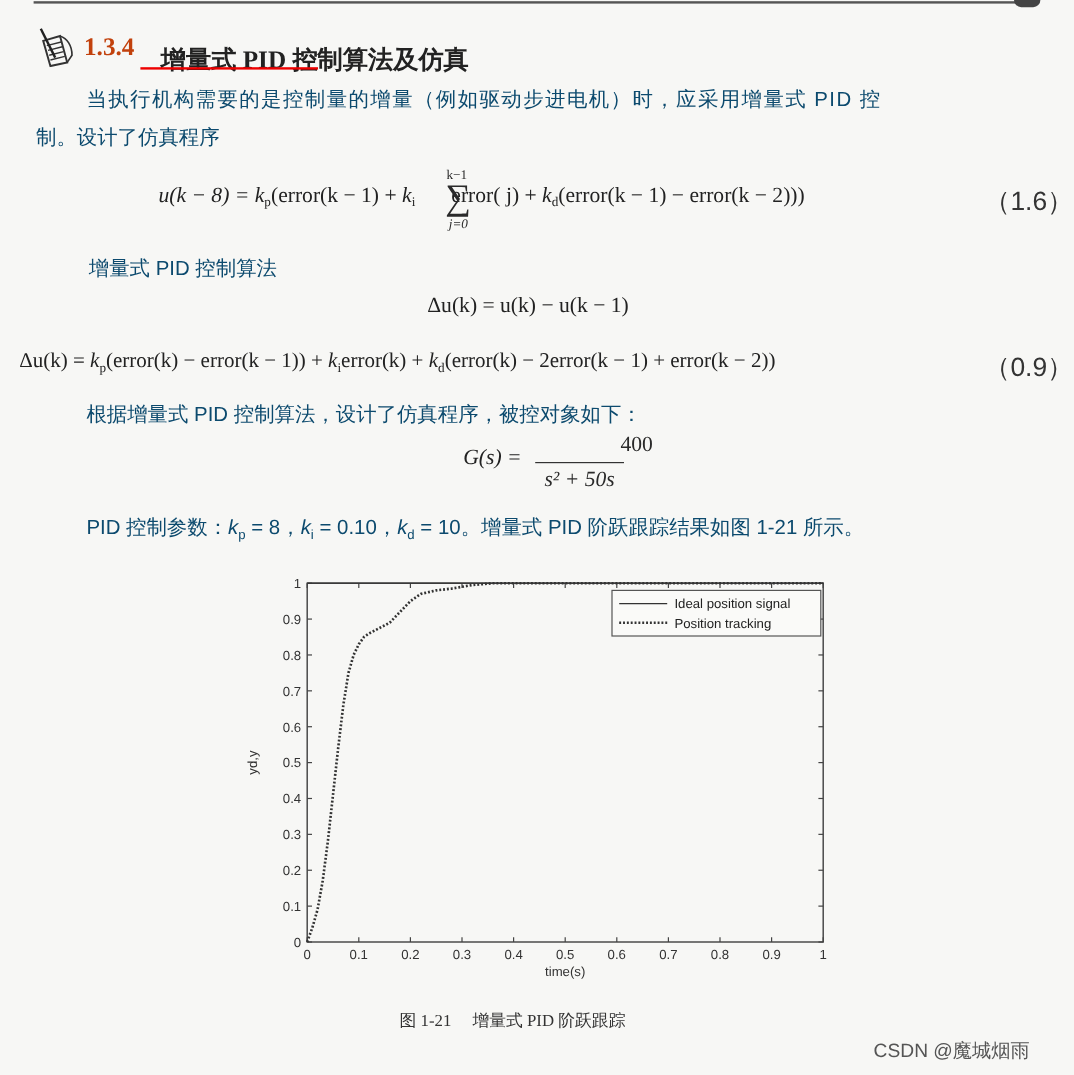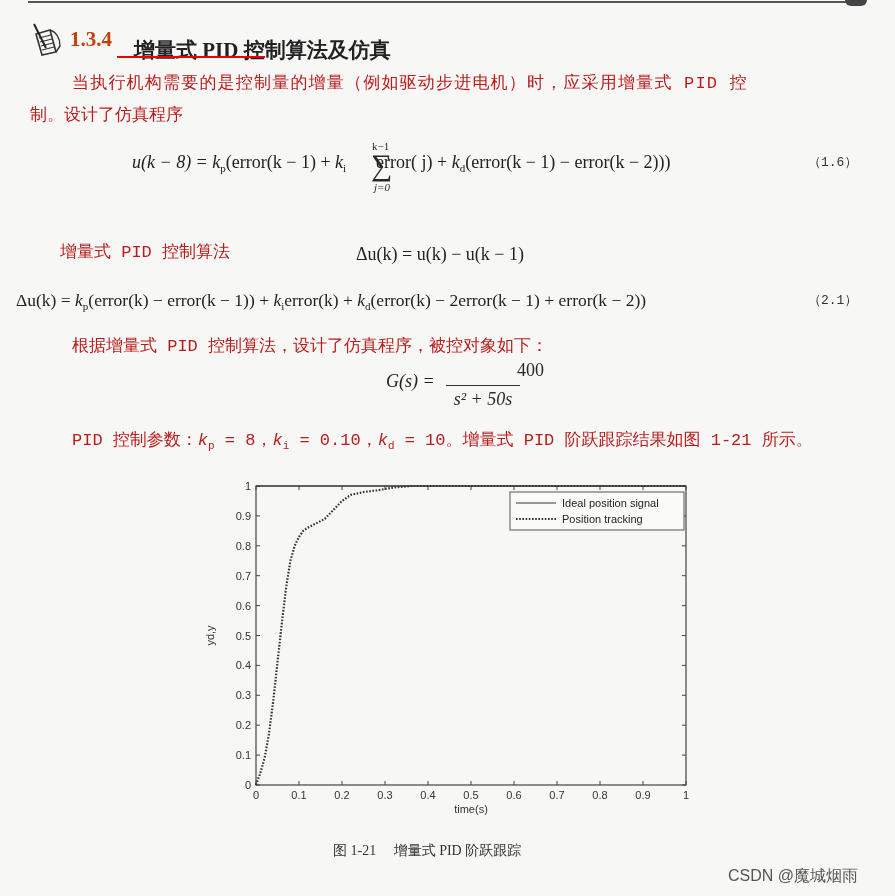--- a/index.html
+++ b/index.html
@@ -9,25 +9,25 @@
     font-family:"DejaVu Serif", "Liberation Serif", serif;
     color:#2a2a2a;
   }
   .top-rule { position:absolute; left:28px; top:1px; width:830px; height:2px; background:#555; }
   .top-smudge { position:absolute; left:845px; top:0; width:22px; height:6px; background:#444; border-radius:0 0 10px 10px; }
   .heading { position:absolute; left:30px; top:22px; height:34px; display:flex; align-items:center; }
   .heading .icon { width:36px; height:34px; margin-right:4px; }
   .heading .num { font-family:"Liberation Serif", serif; font-weight:bold; font-size:21px; color:#c2410c; }
   .heading .title { font-family:"Liberation Serif","DejaVu Serif", serif; font-weight:bold; font-size:21px; margin-left:22px; color:#222;margin-top:22px; }
   .red-underline { position:absolute; left:117px; top:56px; width:148px; height:2px; background:#e00; }
-  .p { position:absolute; font-family:Liberation Mono, monospace; font-size:17px; color:#b91c1c; white-space:nowrap; }
+  .p { position:absolute; font-family:Liberation Sans, sans-serif; font-size:17px; color:#0c4a6e; white-space:nowrap; }
   .eq { position:absolute; font-family:"Liberation Serif", serif; font-size:18px; color:#222; white-space:nowrap; }
   .eq i { font-style:italic; }
   .eq sub { font-size:11px; vertical-align:-4px; }
-  .eqno { position:absolute; font-family:Liberation Mono, monospace; font-size:13px; color:#333; }
+  .eqno { position:absolute; font-family:Liberation Sans, sans-serif; font-size:22px; color:#333;margin-left:12px; }
   .sigma { position:absolute; font-family:"Liberation Serif", serif; }
   .frac { position:absolute; font-family:"Liberation Serif", serif; font-size:18px; text-align:center; }
   .plot-wrap { position:absolute; left:0; top:0; }
   .caption { position:absolute; left:333px; top:842px; font-family:"Liberation Serif", serif; font-size:14px; color:#333; white-space:nowrap; }
   .watermark { position:absolute; left:728px; top:866px; font-family:"Liberation Sans", sans-serif; font-size:16px; color:#555; white-space:nowrap; }
 </style>
 </head>
 <body>
 
 <div class="top-rule"></div>
@@ -49,28 +49,28 @@
 <div class="p" style="left:30px; top:103px;">制。设计了仿真程序</div>
 
 <div class="eq" style="left:132px; top:152px;">
   <i>u(k − 8) = </i><i>k</i><sub>p</sub><span>(error(k − 1) + </span><i>k</i><sub>i</sub><span style="display:inline-block;width:30px;"></span><span>error( j) + </span><i>k</i><sub>d</sub><span>(error(k − 1) − error(k − 2)))</span>
 </div>
 <div class="sigma" style="left:372px; top:140px; font-size:11px; ">k−1</div>
 <div class="sigma" style="left:371px; top:148px; font-size:30px;">∑</div>
 <div class="sigma" style="left:374px; top:181px; font-size:11px; font-style:italic;">j=0</div>
 <div class="eqno" style="left:808px; top:153px;">（1.6）</div>
 
-<div class="p" style="left:60px; top:212px;margin-top:28px;">增量式 PID 控制算法</div>
+<div class="p" style="left:74px; top:212px;">增量式 PID 控制算法</div>
 
 <div class="eq" style="left:356px; top:244px;">Δu(k) = u(k) − u(k − 1)</div>
 
 <div class="eq" style="left:16px; top:290px; font-size:17.5px;">
   <span>Δu(k) = </span><i>k</i><sub>p</sub><span>(error(k) − error(k − 1)) + </span><i>k</i><sub>i</sub><span>error(k) + </span><i>k</i><sub>d</sub><span>(error(k) − 2error(k − 1) + error(k − 2))</span>
 </div>
-<div class="eqno" style="left:808px; top:291px;">（2.1）</div>
+<div class="eqno" style="left:808px; top:291px;">（0.9）</div>
 
 <div class="p" style="left:72px; top:334px;">根据增量式 PID 控制算法，设计了仿真程序，被控对象如下：</div>
 
 <div class="eq" style="left:386px; top:371px;"><i>G(s) = </i></div>
 <div class="frac" style="left:470px; top:360px; width:74px;text-align:right;">400</div>
 <div style="position:absolute; left:446px; top:385px; width:74px; height:1px; background:#333;"></div>
 <div class="frac" style="left:446px; top:389px; width:74px; font-style:italic;">s² + 50s</div>
 
 <div class="p" style="left:72px; top:428px;">
   <span>PID 控制参数：</span><i>k</i><sub style="font-size:11px;">p</sub><span> = 8，</span><i>k</i><sub style="font-size:11px;">i</sub><span> = 0.10，</span><i>k</i><sub style="font-size:11px;">d</sub><span> = 10</span><span>。增量式 PID 阶跃跟踪结果如图 1-21 所示。</span>

